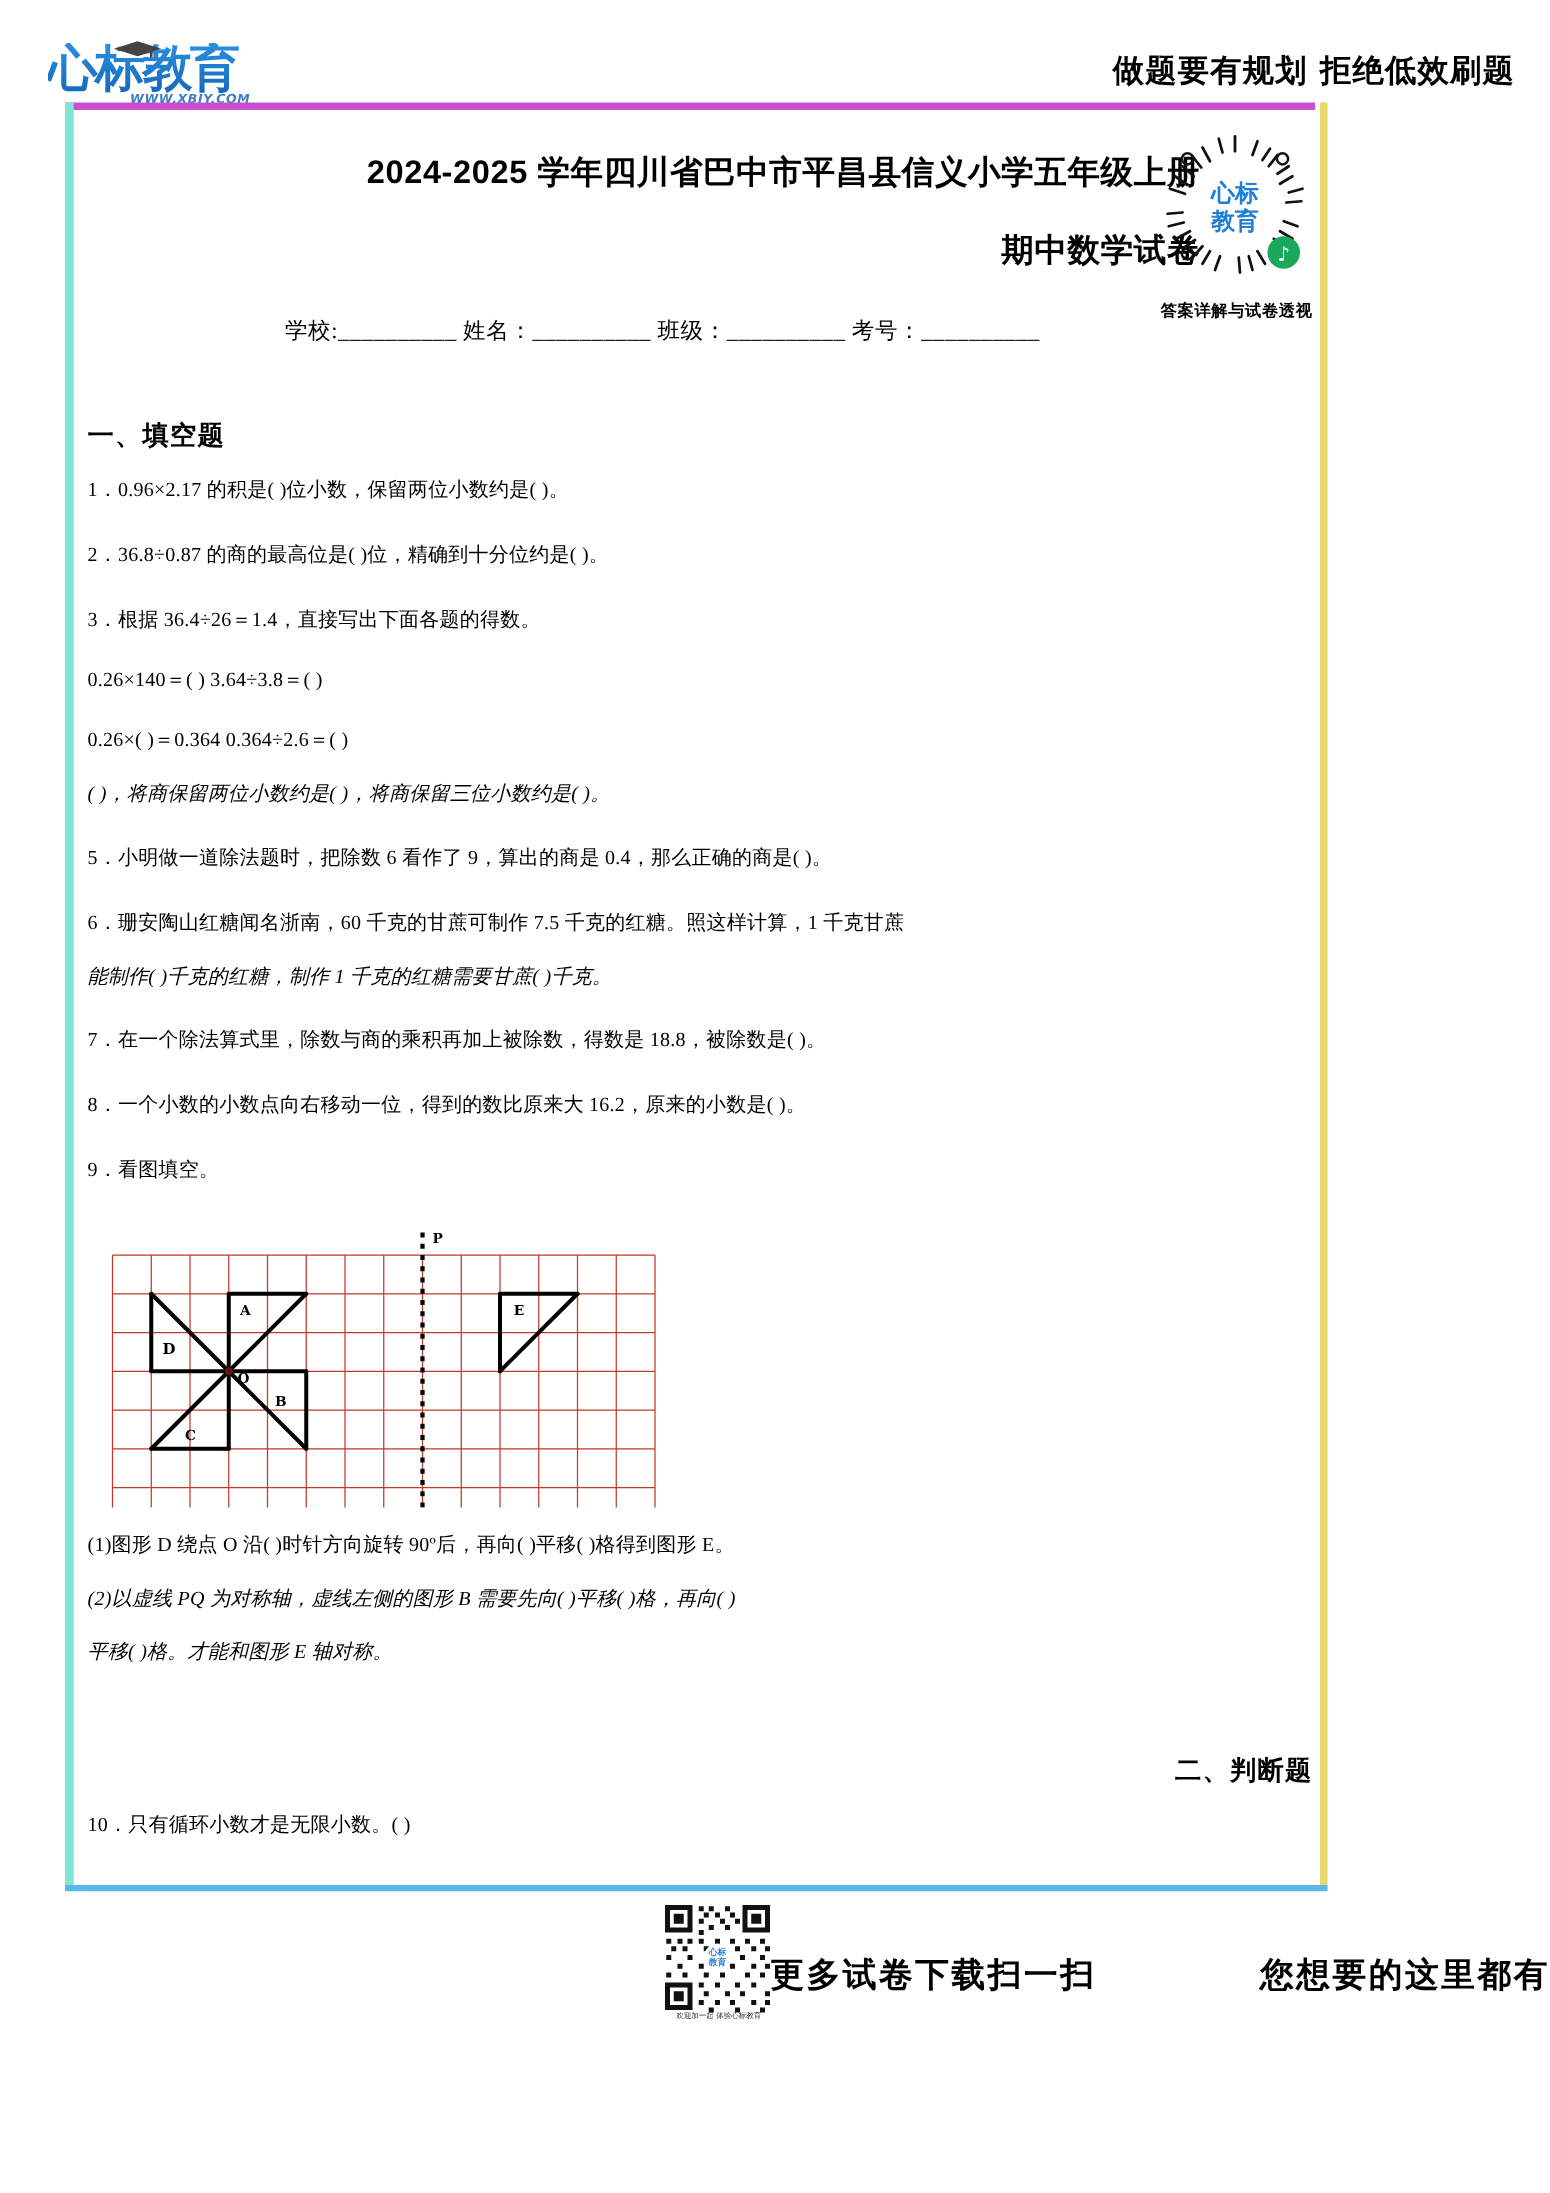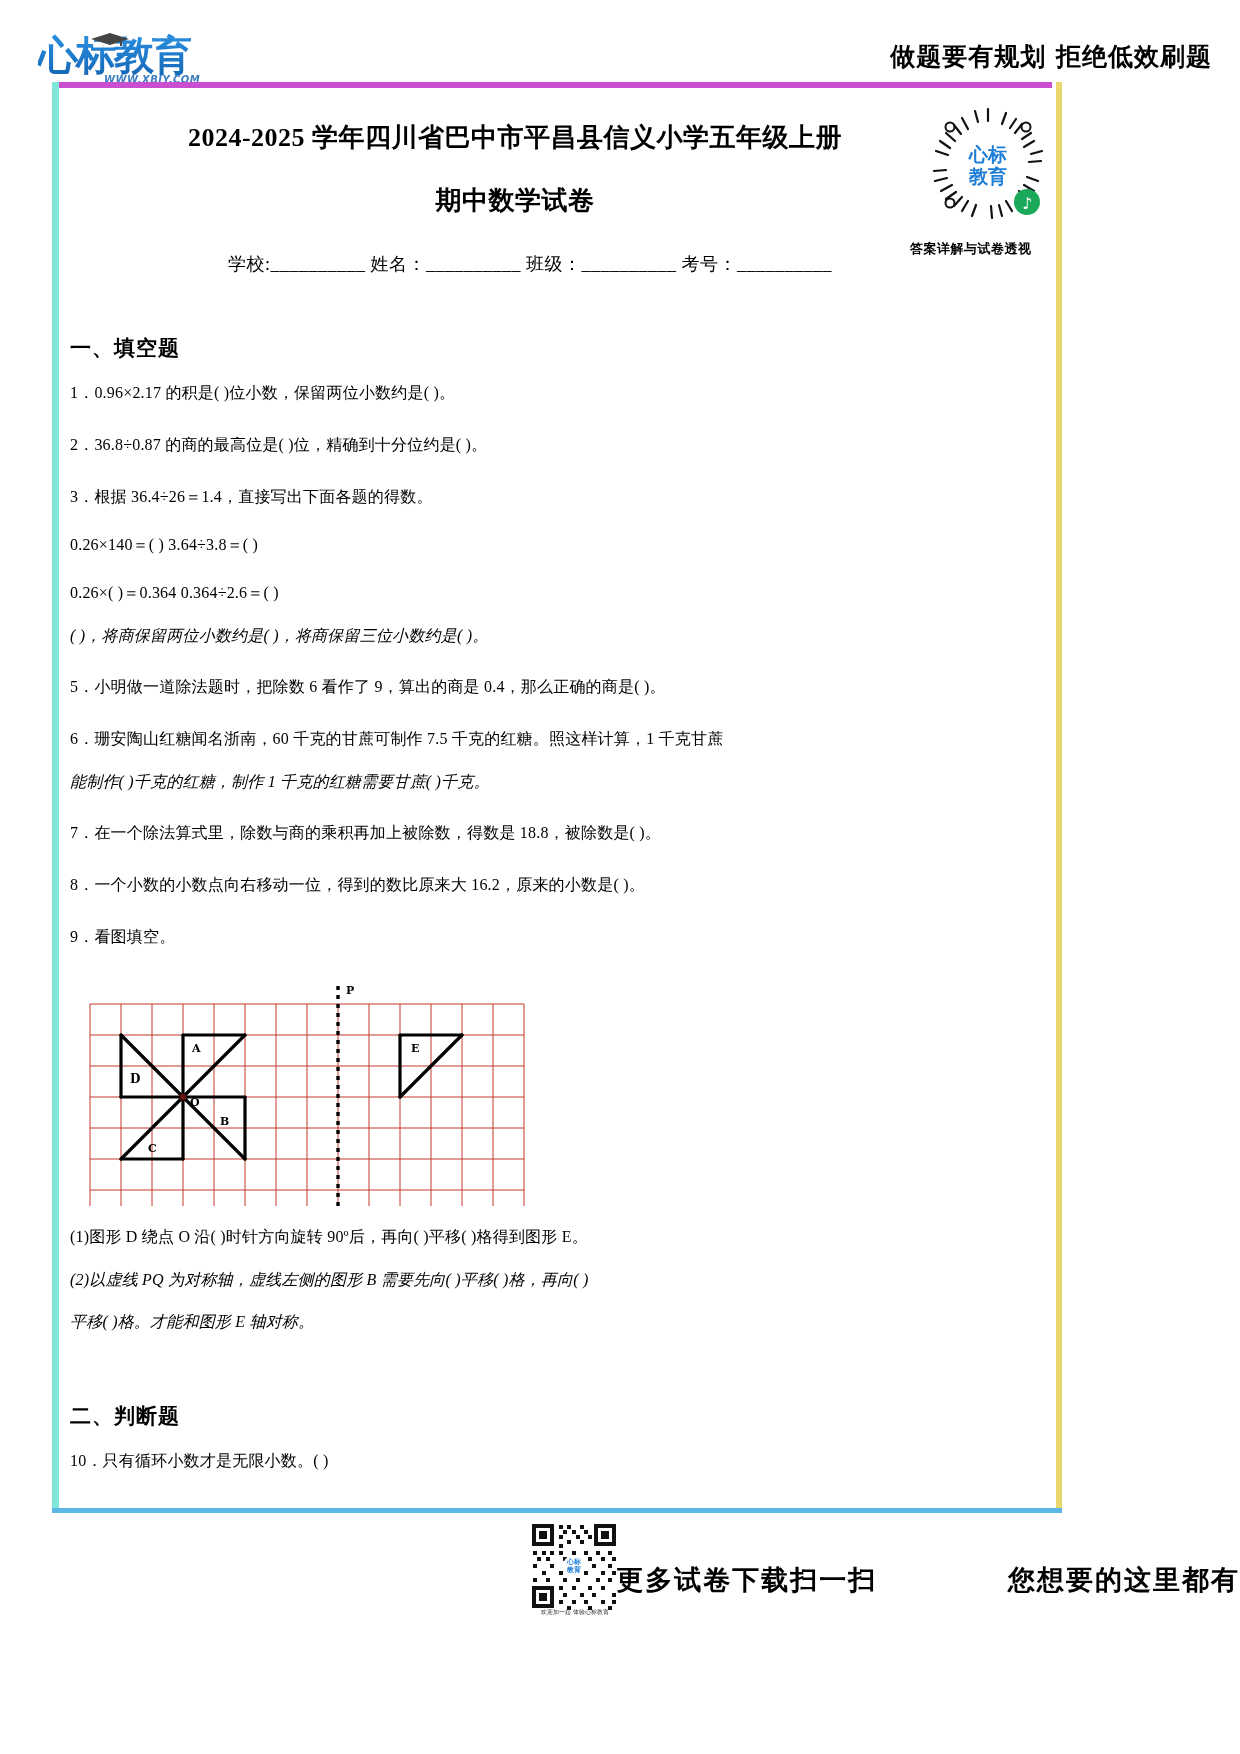--- a/index.html
+++ b/index.html
@@ -92,24 +92,24 @@
   }
 
   
   .page {
     position: absolute;
     left: 70px; top: 95px;
     width: 980px;
   }
 
   .title-1, .title-2 {
-    text-align: center;
+    text-align: right;
     font-weight: bold;
     font-size: 26px;
-    font-family: Liberation Serif, serif;
+    font-family: Liberation Sans, sans-serif;
     letter-spacing: 0.5px;
   }
   .title-1 { margin: 25px 0 0 0; padding-right: 90px; }
   .title-2 { margin: 28px 0 0 0; padding-right: 90px; }
 
   .idline {
     text-align: center;
     font-size: 18px;
     margin: 34px 0 0 0;
     padding-right: 60px;
@@ -119,35 +119,35 @@
   
   .qr-box {
     position: absolute;
     right: 2px; top: 10px;
     width: 120px; height: 120px;
   }
   .qr-cap {
     position: absolute;
     right: 0px; top: 145px;
     width: 140px;
-    text-align: left;
+    text-align: right;
     font-size: 13px;
     font-weight: bold;
     font-family: "DejaVu Sans", sans-serif;
     letter-spacing: 0.5px;
   }
 
   h2.sec {
     font-size: 21px;
     font-weight: bold;
     margin: 58px 0 6px 0;
     letter-spacing: 1px;
     font-family: "DejaVu Sans", sans-serif;
   }
-  h2.sec.second { margin-top: 60px; }
+  h2.sec.second { margin-top: 60px; text-align: right; }
 
   p.q {
     font-size: 16px;
     line-height: 42px;
     margin: 10px 0 0 0;
     letter-spacing: 0.2px;
   }
   p.q.sub { margin-top: 6px; }
   p.q.tight { margin-top: 2px; line-height: 40px; font-style: italic; }
 

